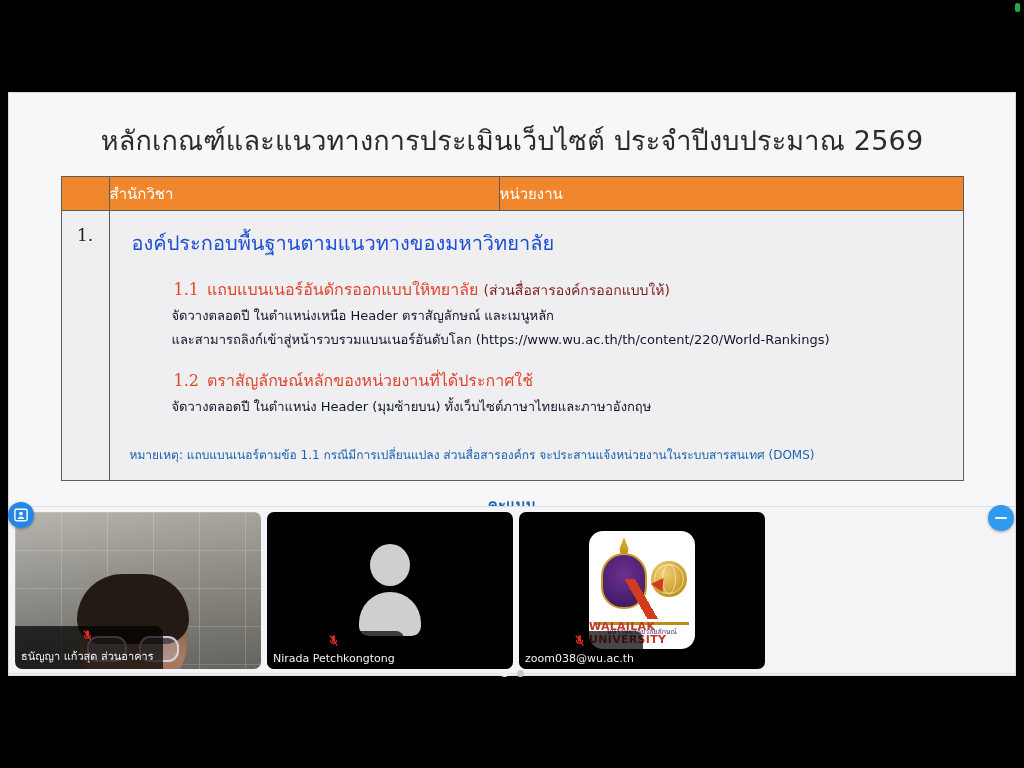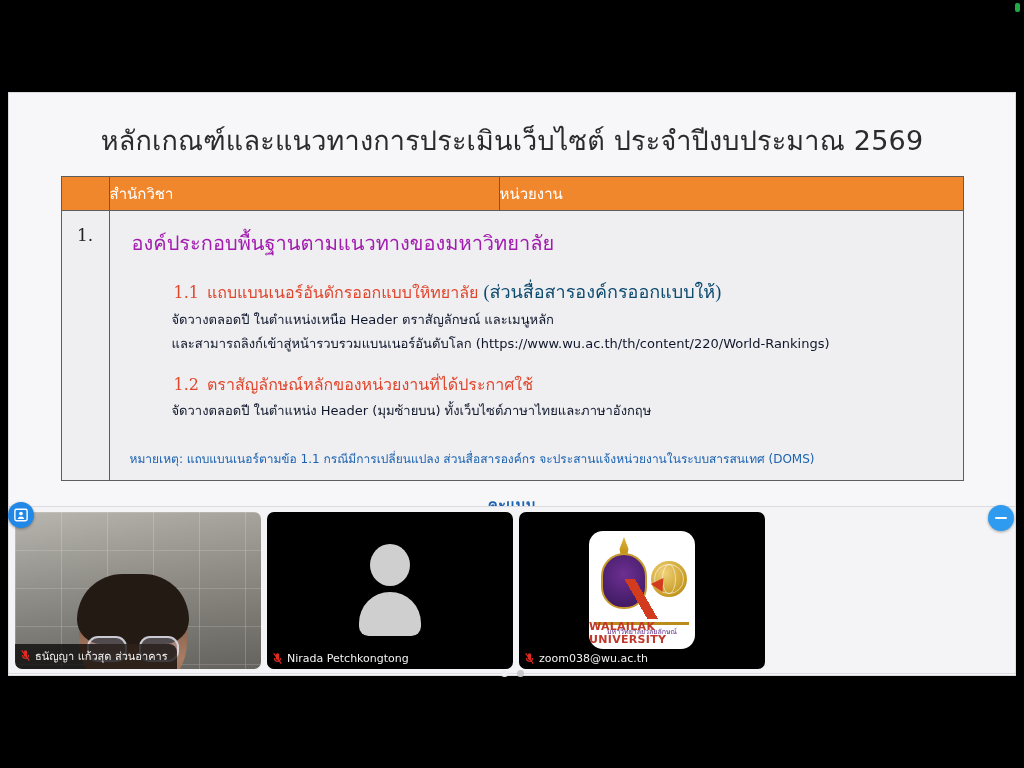--- a/index.html
+++ b/index.html
@@ -61,31 +61,31 @@
   .col-sam  { width: 390px; }
   .col-unit { width: 464px; }
 
   .body-cell { background: #efeff2; height: 270px; padding: 12px 10px 8px 10px; }
   .num-cell {
     background: #efeff2; text-align: center; padding-top: 14px;
     font-size: 17px; color: #222; font-family: "DejaVu Serif","Liberation Serif",serif;
   }
 
   .h1-line {
-    color: #a21caf;
+    color: #1d4ed8;
     font-size: 20px;
     margin: 4px 0 0 12px;
   }
   .sub-head {
     color: #e0462c;
     font-size: 16px;
     margin: 18px 0 0 54px;
   }
   .sub-head .num { color: #e0462c; font-family: "DejaVu Serif","Liberation Serif",serif; margin-right: 8px;}
-  .sub-head .paren { color: #0c4a6e; font-size: 18px; font-family: Liberation Serif, serif; }
+  .sub-head .paren { color: #7f1d1d; font-size: 14px; }
   .detail {
     color: #0f172a;
     font-size: 13px;
     margin: 5px 0 0 52px;
     line-height: 1.45;
   }
   .note {
     color: #1b62b0;
     font-size: 12px;
     margin: 28px 0 0 10px;
@@ -227,21 +227,21 @@
   }
 
   
   .name-badge {
     position:absolute; left:0; bottom:0;
     display:flex; align-items:center; gap:5px;
     max-width:100%;
     padding:3px 9px 4px 6px;
     background: rgba(0,0,0,.72);
     border-radius: 0 8px 0 7px;
-    color:#f2f2f2; font-size:11px; white-space:nowrap;
+    color:#f2f2f2; font-size:11px; white-space:nowrap;flex-direction:column;
   }
   .mute-icon { width:9px; height:13px; flex:none; }
 
   
   .round-btn {
     position:absolute; width:26px; height:26px; border-radius:50%;
     background:#2288e8; display:flex; align-items:center; justify-content:center;
     box-shadow: 0 1px 3px rgba(0,0,0,.35);
   }
   .btn-view { left: 8px; top: 502px; }

